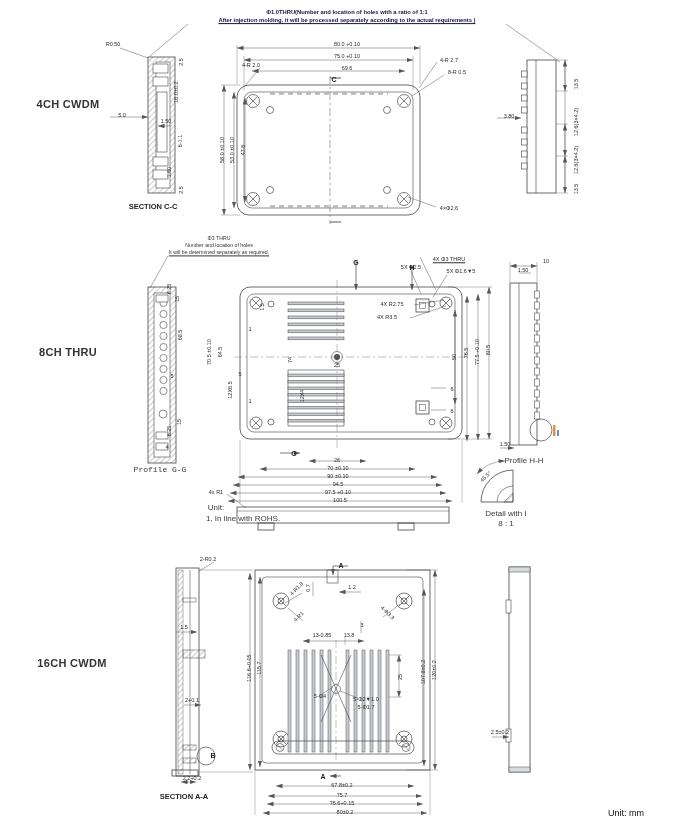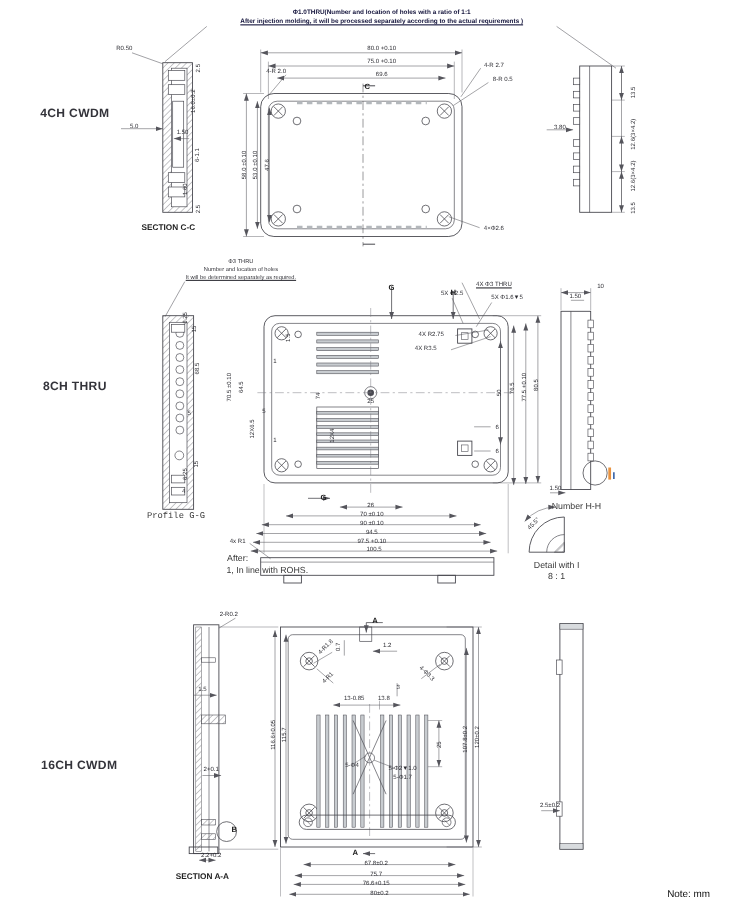--- a/index.html
+++ b/index.html
@@ -443,29 +443,29 @@
       <span class="lbl d" style="left: 452px; top: 390px;">6</span>
       <span class="lbl d" style="left: 452px; top: 412px;">6</span>
       <span class="lbl mark" style="left: 294px; top: 453px;">G</span>
       <span class="lbl d" style="left: 337px; top: 461px;">26</span>
       <span class="lbl d" style="left: 338px; top: 469px;">70 ±0.10</span>
       <span class="lbl d" style="left: 338px; top: 477px;">90 ±0.10</span>
       <span class="lbl d" style="left: 338px; top: 485px;">94.5</span>
       <span class="lbl d" style="left: 338px; top: 493px;">97.5 +0.10</span>
       <span class="lbl d" style="left: 340px; top: 501px;">100.5</span>
       <span class="lbl d" style="left: 216px; top: 493px;">4x R1</span>
-      <span class="lbl cap" style="left: 216px; top: 508px;">After:</span>
+      <span class="lbl cap" style="left: 216px; top: 508px;">Unit:</span>
       <span class="lbl cap" style="left: 243px; top: 519px;">1, In line with ROHS.</span>
-      <span class="lbl cap" style="left: 524px; top: 461px;">Number H-H</span>
+      <span class="lbl cap" style="left: 524px; top: 461px;">Profile H-H</span>
       <span class="lbl d" style="left: 505px; top: 445px;">1.50</span>
       <span class="lbl mark blue" style="left: 558px; top: 433px;">I</span>
       <span class="lbl d" style="left: 486px; top: 477px; transform: translate(-50%, -50%) rotate(-45deg);">45.5°</span>
       <span class="lbl cap" style="left: 506px; top: 514px;">Detail with I</span>
       <span class="lbl cap" style="left: 506px; top: 524px;">8 : 1</span>
-      <span class="lbl ttl" style="left: 72px; top: 697px;">16CH CWDM</span>
+      <span class="lbl ttl" style="left: 72px; top: 663px;">16CH CWDM</span>
       <span class="lbl d" style="left: 208px; top: 560px;">2-R0.2</span>
       <span class="lbl d" style="left: 184px; top: 628px;">1.5</span>
       <span class="lbl d" style="left: 192px; top: 701px;">2+0.1</span>
       <span class="lbl d" style="left: 250px; top: 668px; transform: translate(-50%, -50%) rotate(-90deg);">116.6+0.05</span>
       <span class="lbl d" style="left: 260px; top: 668px; transform: translate(-50%, -50%) rotate(-90deg);">115.7</span>
       <span class="lbl mark" style="left: 213px; top: 755px;">B</span>
       <span class="lbl d" style="left: 192px; top: 779px;">2.2+0.2</span>
       <span class="lbl sec" style="left: 184px; top: 797px;">SECTION A-A</span>
       <span class="lbl mark" style="left: 341px; top: 565px;">A</span>
       <span class="lbl mark" style="left: 323px; top: 776px;">A</span>
@@ -481,15 +481,15 @@
       <span class="lbl d" style="left: 424px; top: 672px; transform: translate(-50%, -50%) rotate(-90deg);">107.8±0.2</span>
       <span class="lbl d" style="left: 435px; top: 670px; transform: translate(-50%, -50%) rotate(-90deg);">120±0.2</span>
       <span class="lbl d" style="left: 320px; top: 697px;">5-Φ4</span>
       <span class="lbl d" style="left: 366px; top: 700px;">5-Φ2▼1.0</span>
       <span class="lbl d" style="left: 366px; top: 708px;">5-Φ1.7</span>
       <span class="lbl d" style="left: 342px; top: 786px;">67.8±0.2</span>
       <span class="lbl d" style="left: 342px; top: 796px;">75.7</span>
       <span class="lbl d" style="left: 342px; top: 804px;">76.6+0.15</span>
       <span class="lbl d" style="left: 345px; top: 813px;">80±0.2</span>
       <span class="lbl d" style="left: 500px; top: 733px;">2.5±0.2</span>
-      <span class="lbl unit" style="left: 626px; top: 813px;">Note: mm</span>
+      <span class="lbl unit" style="left: 626px; top: 813px;">Unit: mm</span>
     </div>
 </div>
 
 </body></html>

